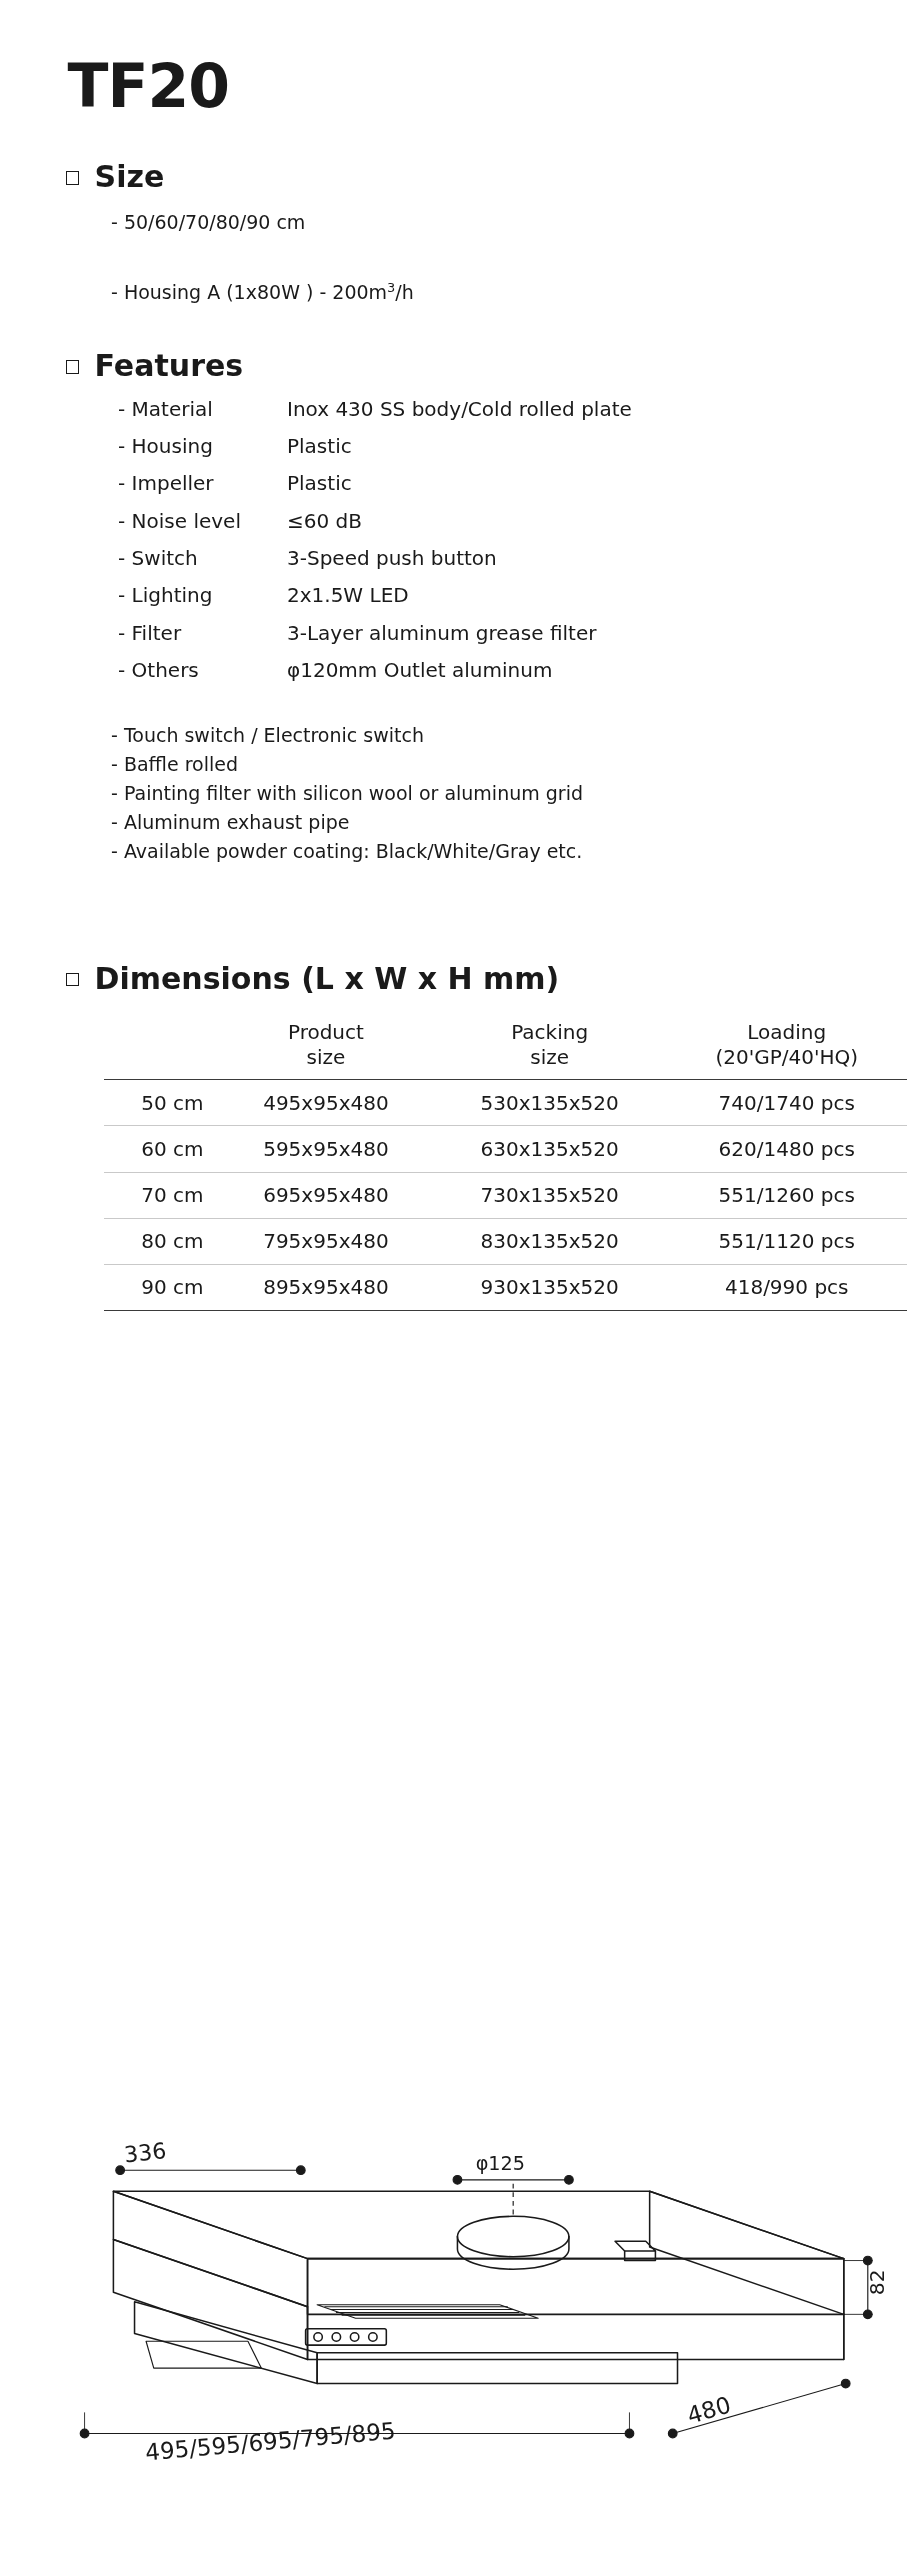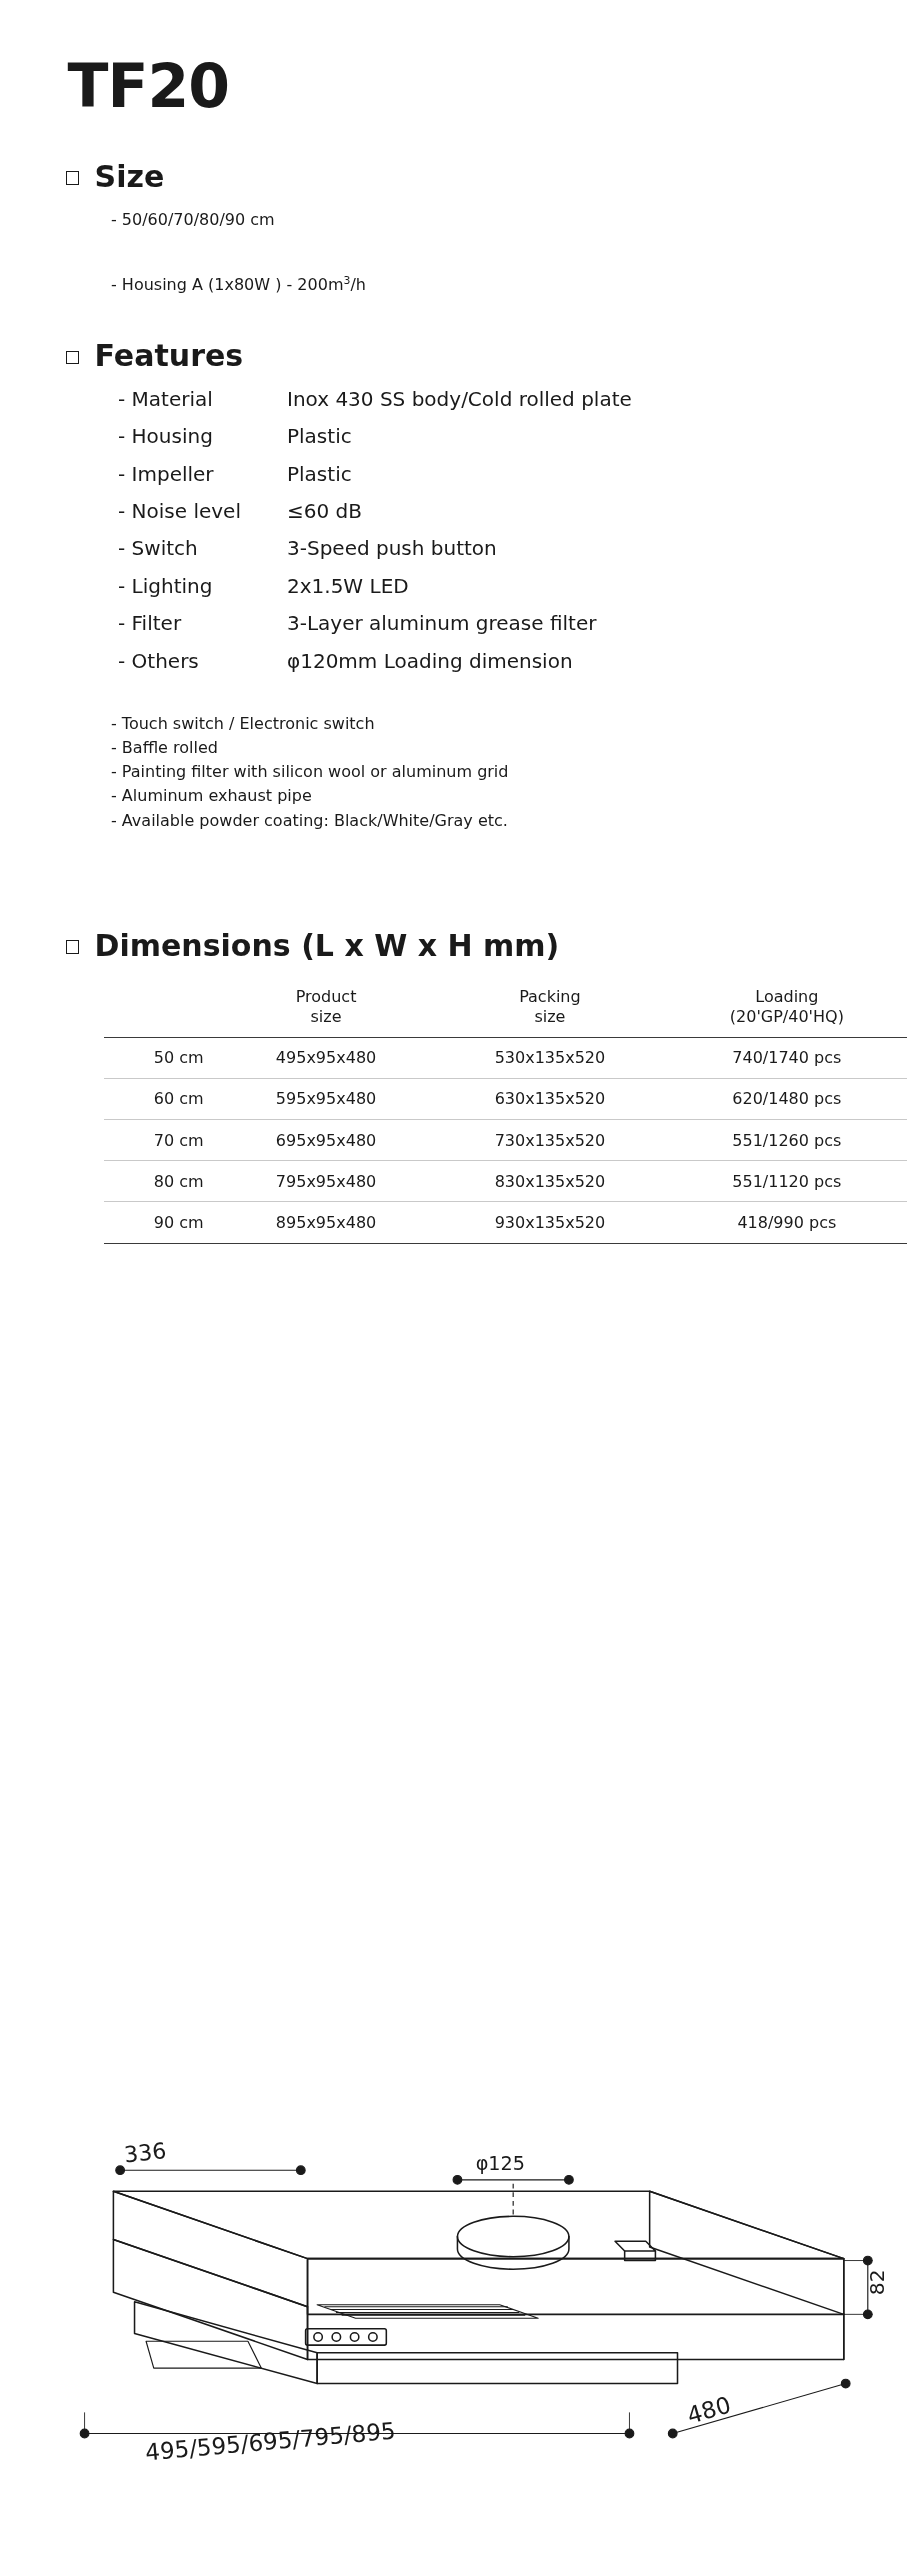--- a/index.html
+++ b/index.html
@@ -57,21 +57,21 @@
     font-size: 30px;
     font-weight: 700;
     line-height: 1.2;
   }
 
   
   .lines {
     margin: 11.5px 0 0 53px;
   }
   .line {
-    font-size: 16px;
+    font-size: 19px;
     line-height: 1.62;
     white-space: nowrap;
   }
   .line sup {
     font-size: 0.68em;
     vertical-align: super;
     line-height: 0;
   }
 
   
@@ -102,21 +102,21 @@
   }
 
   
   .dims-section {
     margin-top: 95px;
   }
   table.dims {
     margin: 21px 0 0 46px;
     border-collapse: collapse;
     width: 803px;
-    font-size: 16px;
+    font-size: 20px;
   }
   table.dims th {
     font-weight: 400;
     text-align: center;
     padding: 1.9px 5.8px 9.6px 5.8px;
     line-height: 1.25;
     vertical-align: bottom;
   }
   table.dims thead tr.head-row th {
     border-bottom: 1.3px solid #3a3a3a;
@@ -200,21 +200,21 @@
         <div class="spec-row">
           <div class="spec-key">- Lighting</div>
           <div class="spec-val">2x1.5W LED</div>
         </div>
         <div class="spec-row">
           <div class="spec-key">- Filter</div>
           <div class="spec-val">3-Layer aluminum grease filter</div>
         </div>
         <div class="spec-row">
           <div class="spec-key">- Others</div>
-          <div class="spec-val">φ120mm Loading dimension</div>
+          <div class="spec-val">φ120mm Outlet aluminum</div>
         </div>
       </div>
     </div>
 
     <div class="section">
       <div class="opt-lines">
         <div class="line">- Touch switch / Electronic switch</div>
         <div class="line">- Baffle rolled</div>
         <div class="line">- Painting filter with silicon wool or aluminum grid</div>
         <div class="line">- Aluminum exhaust pipe</div>

